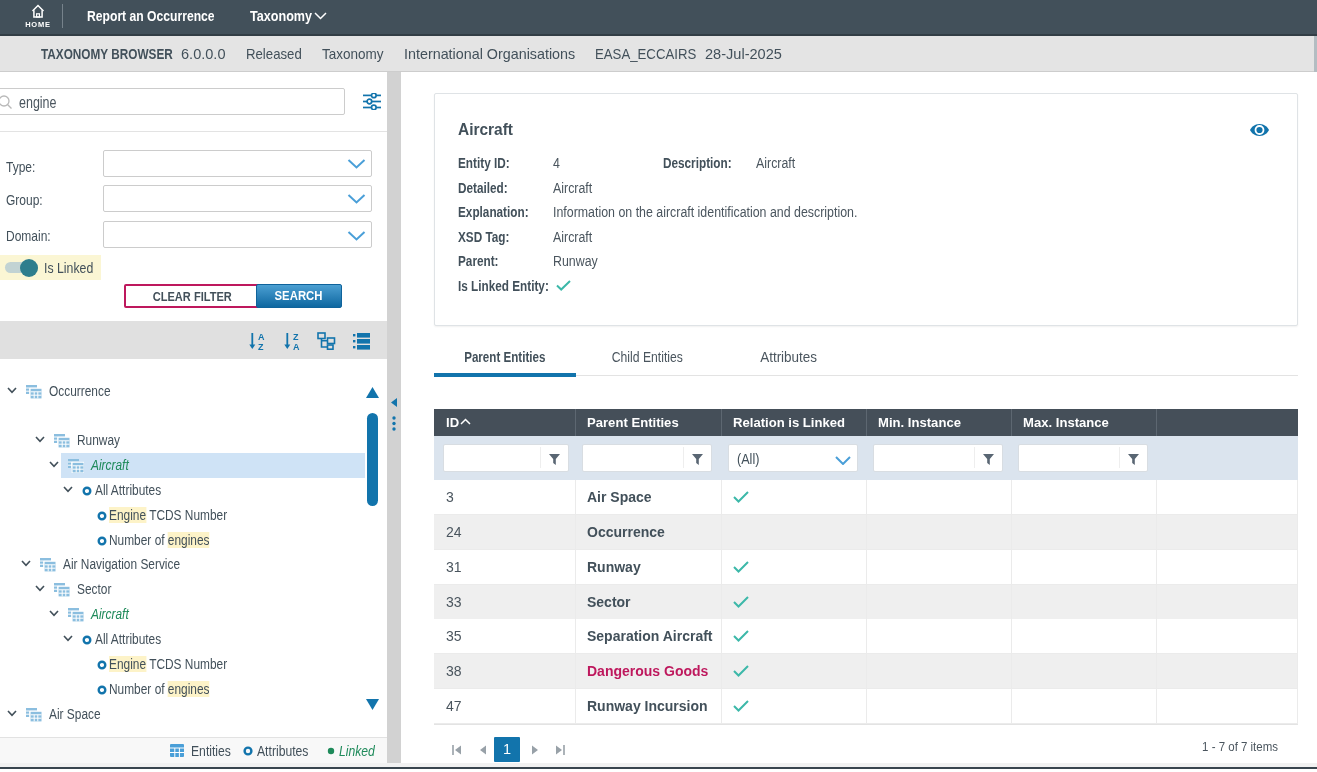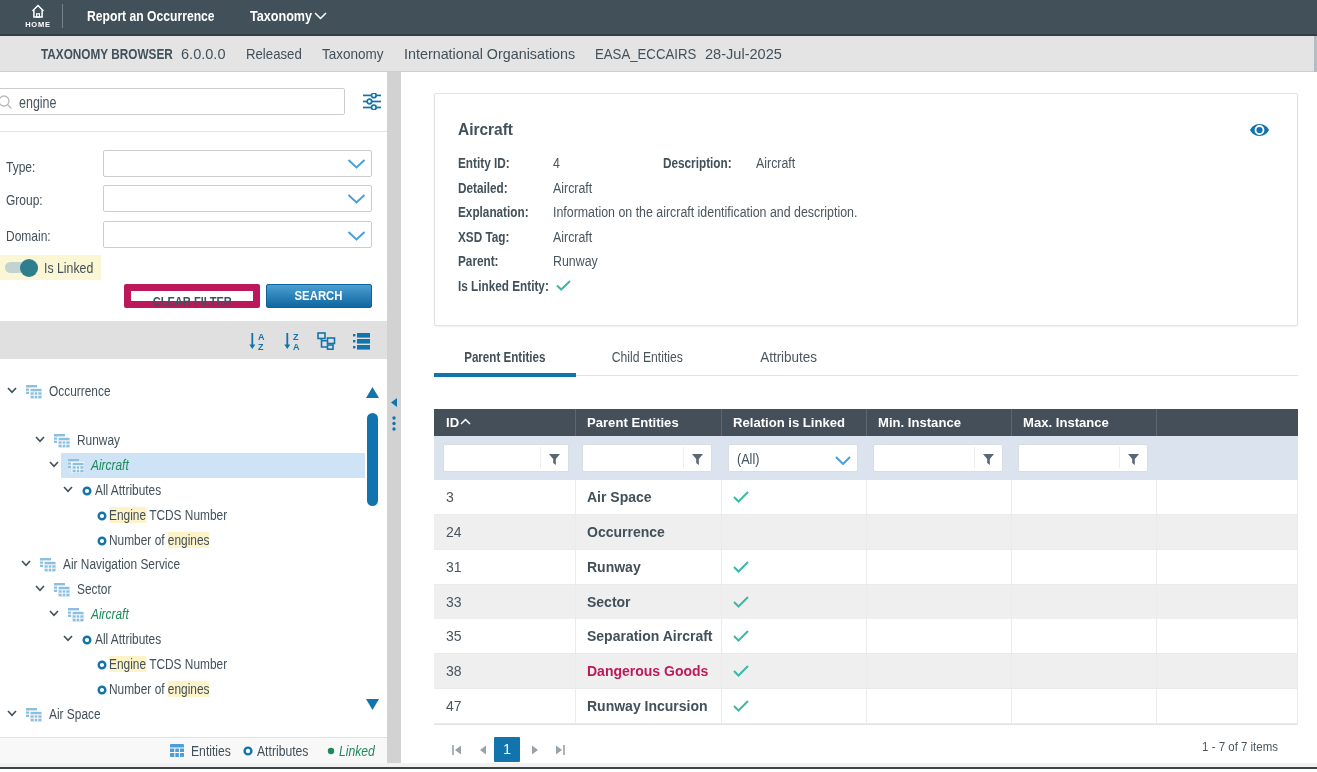--- a/index.html
+++ b/index.html
@@ -117,22 +117,22 @@
   <div class="inputbox" style="left:103px;top:149px;width:269px;height:27px"></div>
   <svg class="chev" style="left:347px;top:159px" viewBox="0 0 19 10">
       <path d="M1.5 1 L9.5 8.5 L17.5 1" fill="none" stroke="#4a9fd8" stroke-width="2"></path>
     </svg>
 
   <div id="islinked"></div>
   <div class="abs" style="left:5px;top:189.5px;width:33px;height:11px;border-radius:5.5px;background:#c2d3d3"></div>
   <div class="abs" style="left:19.5px;top:187px;width:18px;height:18px;border-radius:50%;background:#2e7e8d"></div>
   <div class="abs" style="left:44px;top:187.5px;font-size:14.5px;transform:scaleX(0.85);transform-origin:0 50%">Is Linked</div>
 
-  <div class="btn" style="left:124px;width:136px;background:#fff;border:7px solid #be185d;color:#42505a"><span style="display:inline-block;transform:scaleX(0.82)">CLEAR FILTER</span></div>
-  <div class="btn" style="left:266px;width:106px;background:linear-gradient(#4b9fd2,#0e67a0);border:1px solid #0f639b;color:#fff"><span style="display:inline-block;transform:scaleX(0.84)">SEARCH</span></div>
+  <div class="btn" style="left:124px;width:136px;background:#fff;border:2px solid #be185d;color:#42505a"><span style="display:inline-block;transform:scaleX(0.82)">CLEAR FILTER</span></div>
+  <div class="btn" style="left:256px;width:86px;background:linear-gradient(#4b9fd2,#0e67a0);border:1px solid #0f639b;color:#fff"><span style="display:inline-block;transform:scaleX(0.84)">SEARCH</span></div>
 
   <div id="graystrip">
     <svg class="abs" style="left:248px;top:11px" width="18" height="18" viewBox="0 0 18 18">
       <g fill="#1274ac">
           <path d="M3.4 1 h1.8 v11.6 h2.1 l-3 4.4 l-3 -4.4 h2.1 z"></path>
       <text x="10" y="8" font-size="9" font-weight="bold" fill="#1274ac" font-family="Liberation Sans">A</text>
       <text x="10" y="17.5" font-size="9" font-weight="bold" fill="#1274ac" font-family="Liberation Sans">Z</text>
         </g>
     </svg>
     <svg class="abs" style="left:283px;top:11px" width="18" height="18" viewBox="0 0 18 18">

